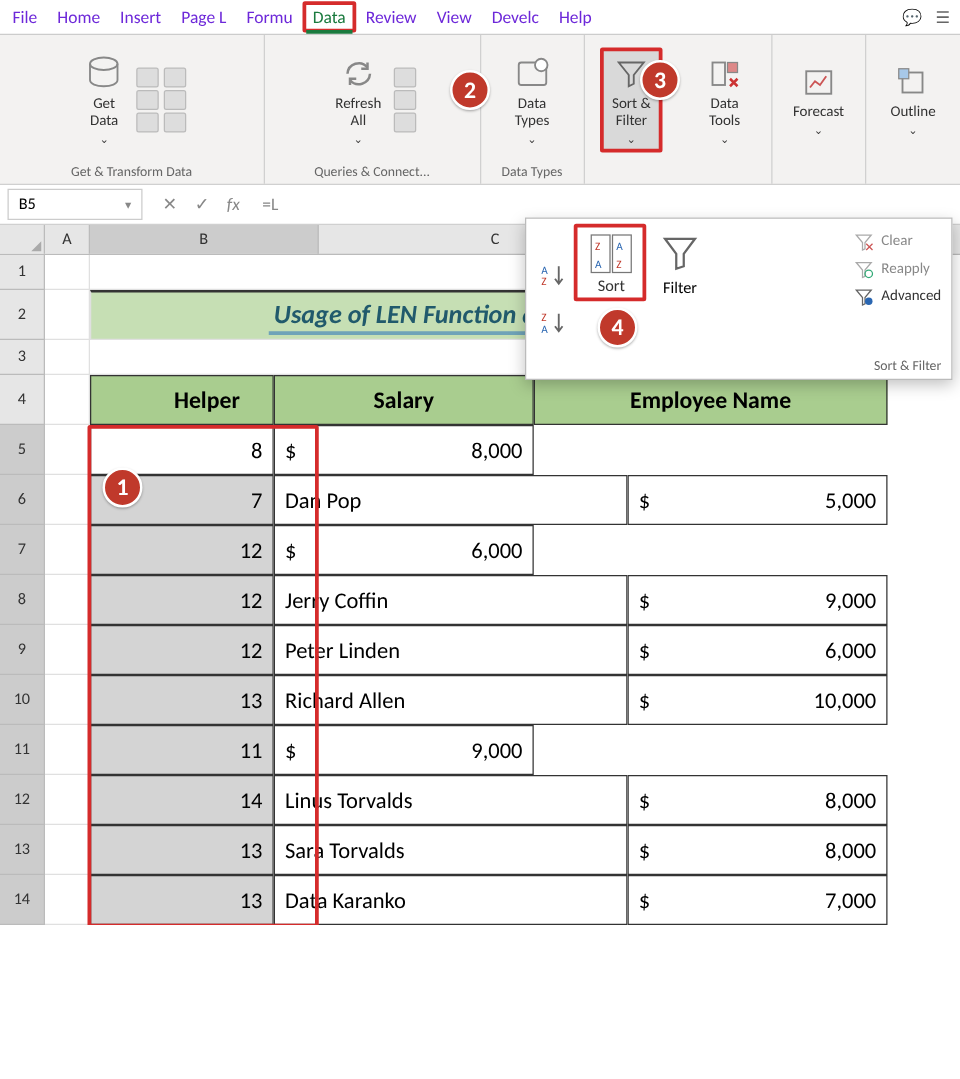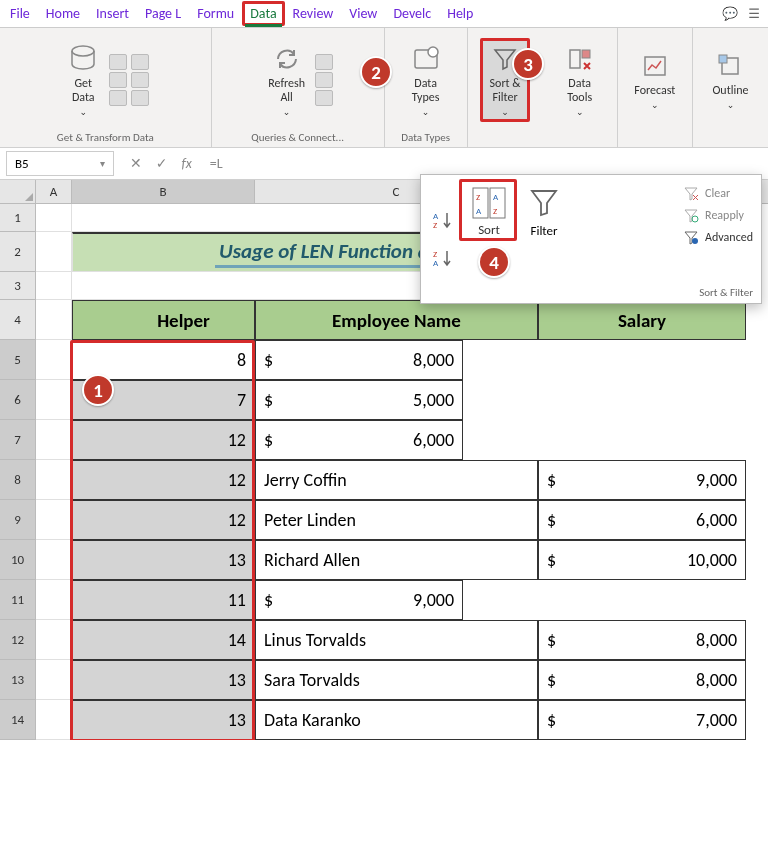--- a/index.html
+++ b/index.html
@@ -42,21 +42,21 @@
 
 .grid-row { display:flex; height:40px; }
 .rowhdr { width:36px; border-right:1px solid #bbb; border-bottom:1px solid #bbb; background:#e6e6e6; display:flex; align-items:center; justify-content:center; font-size:13px; color:#333; }
 .rowhdr.sel { background:#ccc; }
 .cellA { width:36px; border-right:1px solid #e0e0e0; border-bottom:1px solid #e0e0e0; }
 
 .title-cell { width:674px; border-bottom:1px solid #e0e0e0; display:flex; align-items:center; justify-content:center; background:#c6dfb4; font-weight:700; font-size:21px; color:#215a6c; font-style:italic; border-top:2px solid #333; border-left:1px solid #e0e0e0; }
 
 .hdr-cell { border:1px solid #333; background:#a9cd8f; font-weight:700; font-size:19px; display:flex; align-items:center; justify-content:center; }
 .data-cell { border:1px solid #333; font-size:18px; display:flex; align-items:center; padding:0 8px; background:#fff; position:relative; }
-.wB { width:183px;padding-left:40px; }
+.wB { width:147px;padding-left:40px; }
 .wC { width:283px; }
 .wD { width:208px; }
 .right { justify-content:flex-end; }
 .helper-sel { background:#d4d4d4; }
 .salary { justify-content:space-between; }
 
 
 .red-box { position:absolute; border:3px solid #d52b2b; border-radius:2px; pointer-events:none; z-index:20; }
 .badge { position:absolute; width:32px; height:32px; border-radius:50%; background:#c0392b; border:2px solid #fff; color:#fff; font-weight:700; font-size:19px; display:flex; align-items:center; justify-content:center; z-index:30; box-shadow:0 1px 2px rgba(0,0,0,.3); }
 
@@ -272,38 +272,39 @@
   <div class="grid-row" style="height:28px">
     <div class="rowhdr">3</div>
     <div class="cellA"></div>
     <div style="width:674px;border-bottom:1px solid #e0e0e0"></div>
   </div>
 
   <div class="grid-row">
     <div class="rowhdr">4</div>
     <div class="cellA"></div>
     <div class="hdr-cell wB">Helper</div>
+    <div class="hdr-cell wD">Salary</div>
     <div class="hdr-cell wC">Employee Name</div>
-    <div class="hdr-cell wD">Salary</div>
   </div>
 
   <div id="data-rows">
       <div class="grid-row">
         <div class="rowhdr sel">5</div>
         <div class="cellA"></div>
         <div class="data-cell wB right ">8</div>
         <div class="data-cell wD salary">
           <span>$</span>
           <span>8,000</span>
         </div>
       </div>
       <div class="grid-row">
         <div class="rowhdr sel">6</div>
         <div class="cellA"></div>
         <div class="data-cell wB right helper-sel">7</div>
+        <div class="data-cell wC">Dan Pop</div>
         <div class="data-cell wD salary">
           <span>$</span>
           <span>5,000</span>
         </div>
       </div>
       <div class="grid-row">
         <div class="rowhdr sel">7</div>
         <div class="cellA"></div>
         <div class="data-cell wB right helper-sel">12</div>
         <div class="data-cell wD salary">

